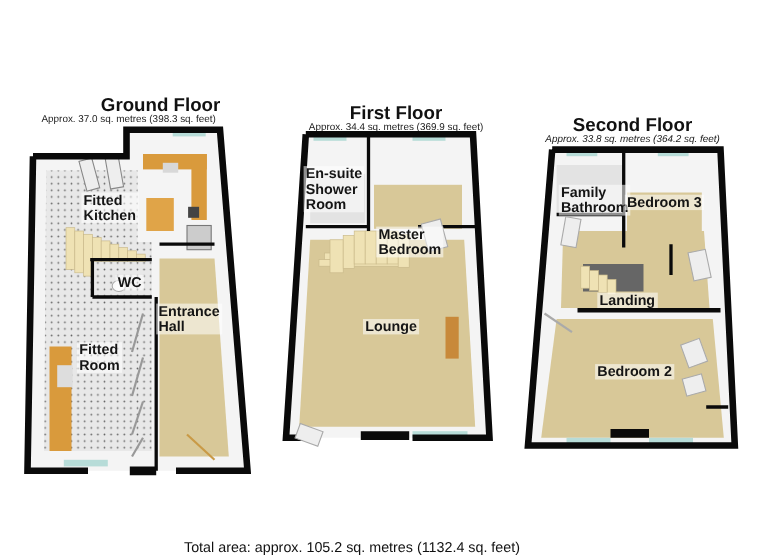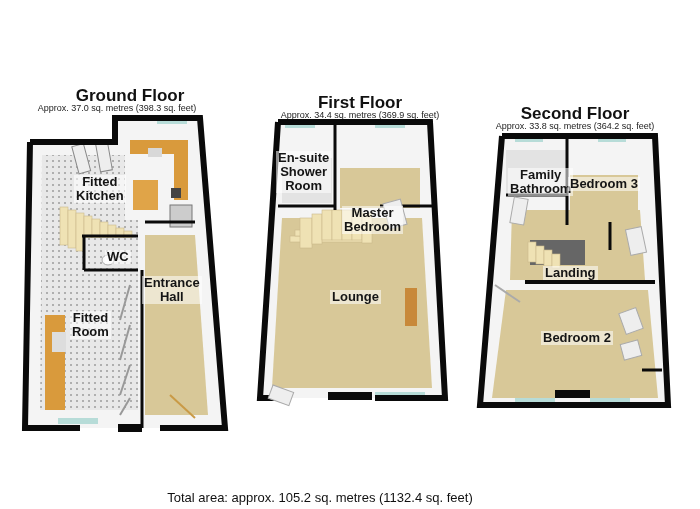--- a/index.html
+++ b/index.html
@@ -1,26 +1,26 @@
 <!DOCTYPE html>
 <html><head>
 <meta charset="utf-8">
 <style>
   html,body{margin:0;padding:0;background:#ffffff;}
   body{width:700px;height:509px;position:relative;overflow:hidden;font-family:"Liberation Sans",sans-serif;color:#111;}
   .floor-title{position:absolute;font-weight:bold;font-size:17px;text-align:center;white-space:nowrap;}
   .floor-sub{position:absolute;font-size:9px;text-align:center;white-space:nowrap;color:#222;}
   .plan{position:absolute;}
-  .room-label{position:absolute;font-weight:bold;font-size:13px;line-height:14px;text-align:center;background:rgba(255,255,255,0.55);padding:0 2px;color:#151515;white-space:nowrap;}
+  .room-label{position:absolute;font-weight:bold;font-size:13px;line-height:14px;background:rgba(255,255,255,0.55);padding:0 2px;color:#151515;white-space:nowrap;}
   .total{position:absolute;left:0;width:640px;top:490px;text-align:center;font-size:13px;color:#111;}
 </style>
 </head>
 <body>
 
-<div class="floor-title" style="left:40px;top:86px;width:180px;">Ground Floor</div>
+<div class="floor-title" style="left:56px;top:86px;width:180px;">Ground Floor</div>
 <div class="floor-sub" style="left:17px;top:103px;width:200px;">Approx. 37.0 sq. metres (398.3 sq. feet)</div>
 
 <svg class="plan" style="left:20px;top:110px;" width="210" height="325" viewBox="0 0 210 325">
   <defs>
     <pattern id="tiles" width="6" height="6" patternUnits="userSpaceOnUse">
       <rect width="6" height="6" fill="#e8e8e8"></rect>
         <circle cx="3" cy="3" r="0.8" fill="#666"></circle>
     </pattern>
   </defs>
 
@@ -132,21 +132,21 @@
   <rect x="20" y="270" width="22" height="14" fill="#eee" stroke="#aaa" transform="rotate(20 30 277)"></rect>
 </svg>
 <div class="room-label" style="left:276px;top:151px;white-space:pre;">En-suite
 Shower
 Room</div>
 <div class="room-label" style="left:342px;top:158px;white-space:pre;margin-top:48px;">Master
 Bedroom</div>
 <div class="room-label" style="left:330px;top:290px;">Lounge</div>
 
 <div class="floor-title" style="left:490px;top:104px;width:170px;">Second Floor</div>
-<div class="floor-sub" style="left:480px;top:121px;width:190px;">Approx. 33.8 sq. metres (364.2 sq. feet)</div>
+<div class="floor-sub" style="left:480px;top:121px;width:190px;font-style:italic;">Approx. 33.8 sq. metres (364.2 sq. feet)</div>
 
 <svg class="plan" style="left:470px;top:130px;" width="210" height="285" viewBox="0 0 210 285">
   <polygon points="32,6 185,6 198,275 10,275" fill="#f4f4f4"></polygon>
 
   <rect x="36" y="20" width="60" height="45" fill="#e3e3e3"></rect>
 
   <rect x="100" y="45" width="68" height="45" fill="#d8c898"></rect>
 
   <polygon points="42,80 170,80 175,150 40,150" fill="#d8c898"></polygon>
 

